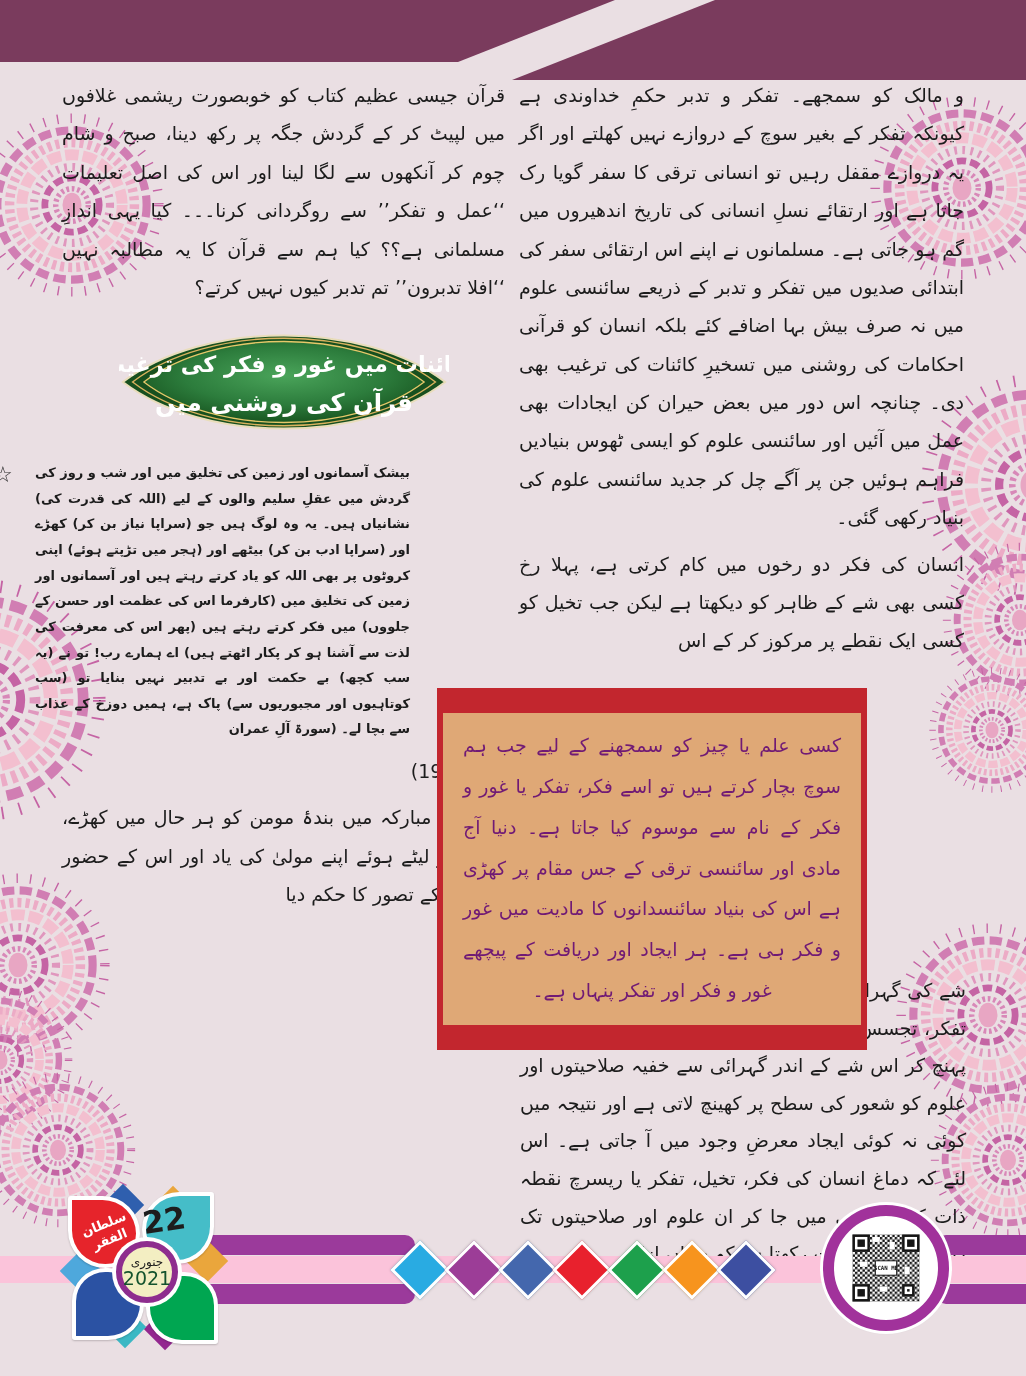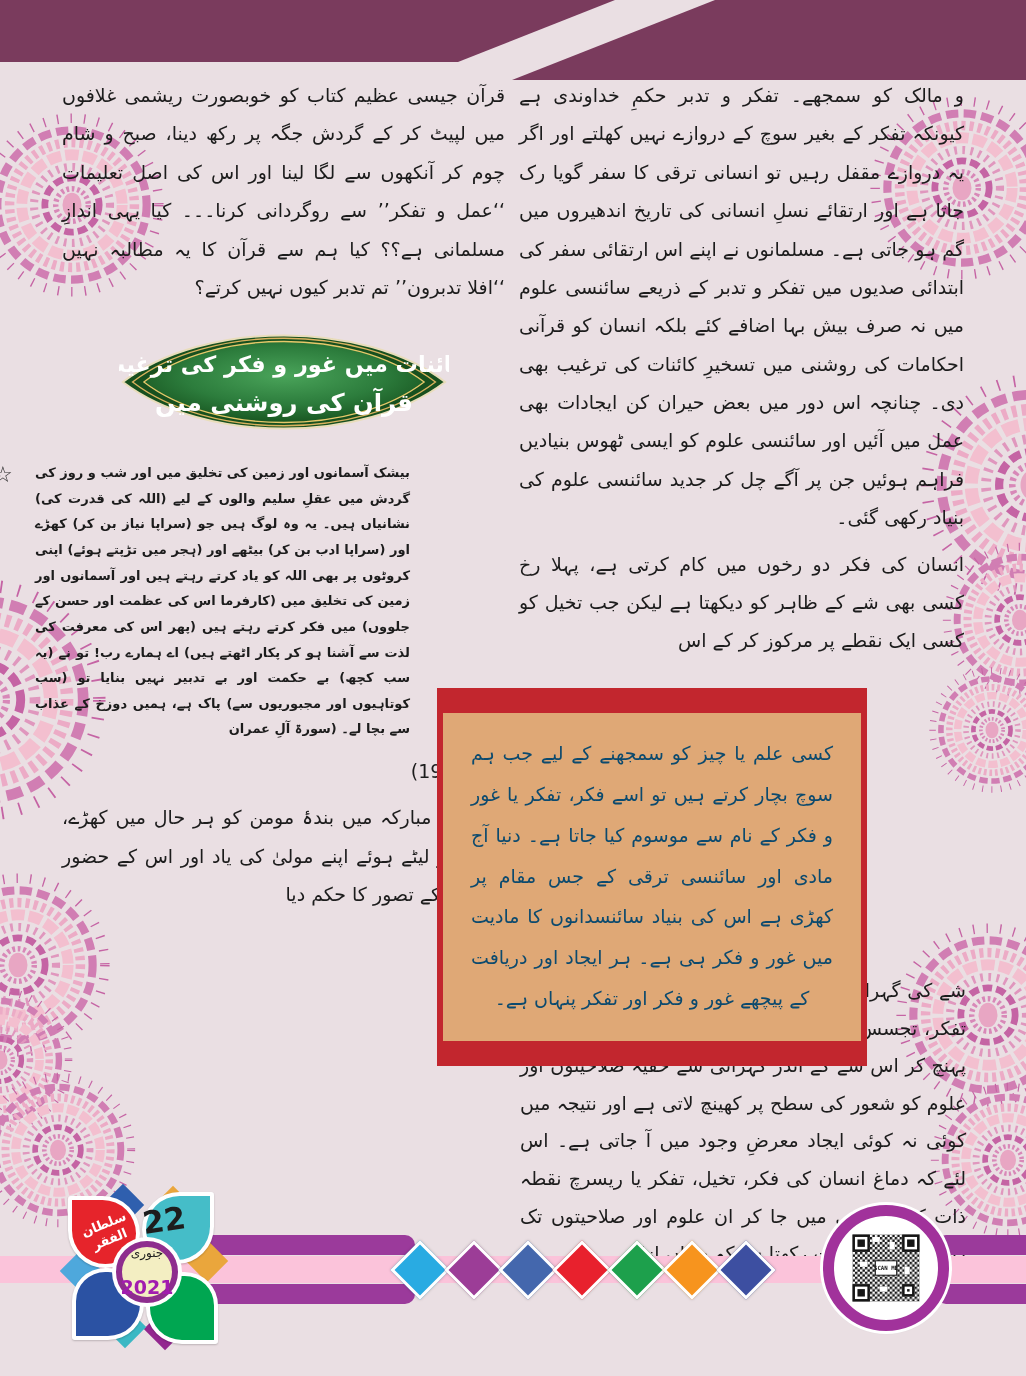--- a/index.html
+++ b/index.html
@@ -23,22 +23,22 @@
   
   .invoc{font-size:20px;margin:0 0 10px;text-align:right;}
   .quote-wrap{position:relative;margin:0 95px 10px 0;margin-left:68px;width:375px;}
   .quote-wrap .qtext{display:block;font-size:13px;line-height:1.97;text-align:justify;text-align-last:right;font-weight:bold;}
   .q-star{position:absolute;left:-42px;top:2px;font-size:22px;color:#2a2a2a;}
   .verse-ref{direction:ltr;text-align:left;padding-left:58px;font-size:17px;margin:0 0 14px;}
 
   
   .hibox{position:absolute;left:437px;top:688px;width:430px;z-index:2;box-sizing:border-box;
          background:#dfa876;border:6px solid #c2262e;border-top-width:25px;border-bottom-width:25px;}
-  .hibox p{margin:8px;padding:12px 20px 14px;direction:rtl;font-size:19px;line-height:2.15;
-           text-align:justify;text-align-last:center;color:#0c4a6e;}
+  .hibox p{margin:0;padding:12px 20px 14px;direction:rtl;font-size:19px;line-height:2.15;
+           text-align:justify;text-align-last:center;color:#701a75;}
 
   
   .stripe{position:absolute;z-index:2;}
   .stripe.pink{left:0;top:1256px;width:1026px;height:27px;background:#fbc3da;}
   .bar{position:absolute;background:#9b3a9b;height:20px;z-index:2;}
   .bar.l1{left:205px;top:1235px;width:210px;border-radius:0 10px 10px 0;}
   .bar.l2{left:205px;top:1284px;width:210px;border-radius:0 10px 10px 0;}
   .bar.r1{left:936px;top:1235px;width:90px;border-radius:10px 0 0 10px;}
   .bar.r2{left:936px;top:1284px;width:90px;border-radius:10px 0 0 10px;}
   .diamond{position:absolute;top:1249px;width:36px;height:36px;border:3px solid #fff;
@@ -52,23 +52,23 @@
   .petal.red{left:-2px;top:0;background:#e6242b;border-radius:4% 52% 48% 52%;}
   .petal.teal{right:10px;top:-4px;background:#45bdc8;border-radius:52% 4% 52% 48%;}
   .petal.blue{left:2px;bottom:4px;background:#2b52a3;border-radius:48% 52% 52% 4%;}
   .petal.green{right:6px;bottom:0;background:#00a651;border-radius:52% 48% 4% 52%;}
   .logo-name{position:absolute;left:4px;top:16px;width:62px;transform:rotate(-22deg);
              color:#fff;font-size:13px;font-weight:bold;text-align:center;direction:rtl;line-height:1.25;}
   .issue-no{position:absolute;right:14px;top:6px;width:64px;text-align:center;transform:rotate(-8deg);
             font-size:31px;font-weight:800;color:#1d1d1d;}
   .center-disc{position:absolute;left:46px;top:45px;width:50px;height:50px;border-radius:50%;
                background:#f3eec2;border:6px solid #8e2d8e;box-shadow:0 0 0 4px #fff;z-index:5;
-               display:flex;flex-direction:column;align-items:center;justify-content:space-between;}
+               display:flex;flex-direction:column;align-items:center;justify-content:center;}
   .month{font-size:12px;line-height:1;margin-bottom:1px;}
-  .year{font-size:19px;font-weight:700;line-height:1;color:#a21caf;}
+  .year{font-size:19px;font-weight:400;line-height:1;color:#14532d;}
 
   
   .qr-circle{position:absolute;left:823px;top:1205px;width:104px;height:104px;border-radius:50%;
              background:#fff;border:11px solid #a1329b;box-shadow:0 0 0 3px #fff,0 1px 3px rgba(0,0,0,.3);
              z-index:4;display:flex;align-items:center;justify-content:center;}
 </style>
 </head>
 <body>
 
 <div class="page">

